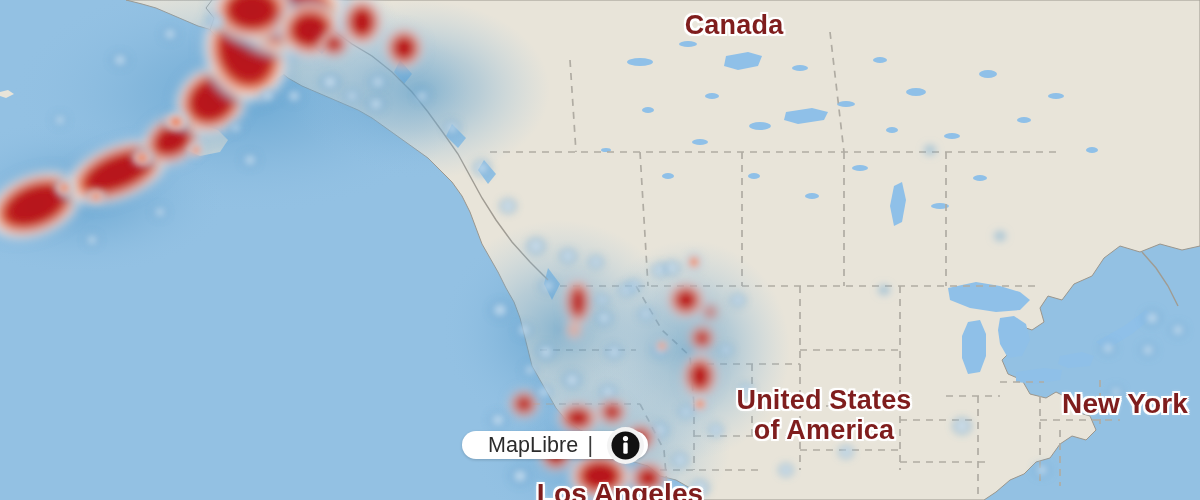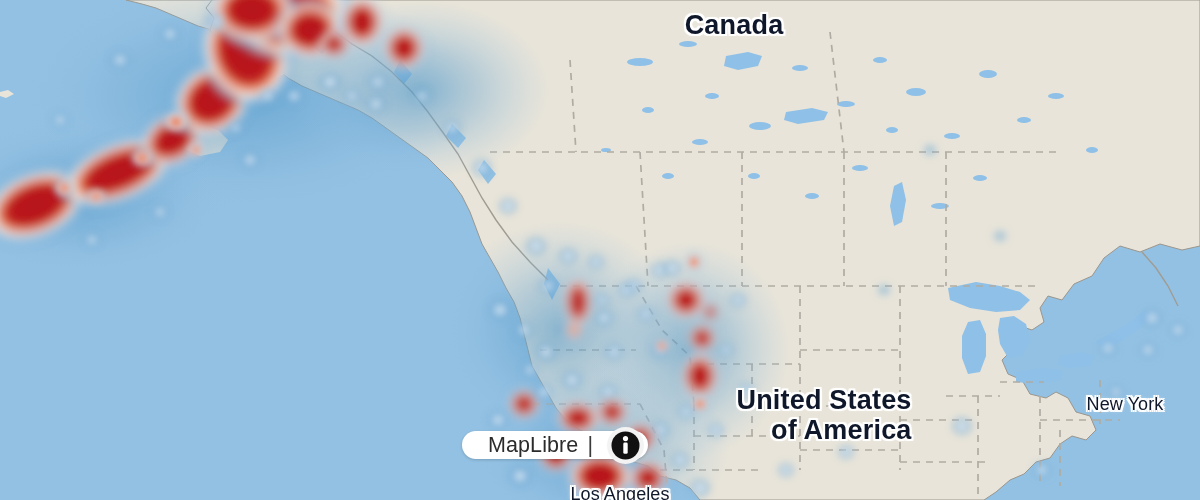--- a/index.html
+++ b/index.html
@@ -20,41 +20,41 @@
     position: absolute;
     inset: 0;
     width: 1200px;
     height: 500px;
   }
   #heat-layer { mix-blend-mode: normal; }
 
   
   .map-label {
     position: absolute;
-    color: #0f172a;
+    color: #7f1d1d;
     white-space: pre;
-    text-align: right;
+    text-align: center;
     transform: translate(-50%, -50%);
     line-height: 1.12;
     text-shadow:
       -2px -2px 0 rgba(255,255,255,.95),  2px -2px 0 rgba(255,255,255,.95),
       -2px  2px 0 rgba(255,255,255,.95),  2px  2px 0 rgba(255,255,255,.95),
        0px -2px 0 rgba(255,255,255,.95),  0px  2px 0 rgba(255,255,255,.95),
       -2px  0px 0 rgba(255,255,255,.95),  2px  0px 0 rgba(255,255,255,.95),
        0 0 5px rgba(255,255,255,.95);
     pointer-events: none;
   }
   .label-country {
     font-size: 27px;
     font-weight: 700;
     letter-spacing: .2px;
   }
   .label-city {
-    font-size: 18px;
-    font-weight: 400;
+    font-size: 28px;
+    font-weight: 700;
     letter-spacing: .1px;
   }
 
   
   #attribution-bar {
     position: absolute;
     left: 462px;
     top: 431px;
     height: 28px;
     display: flex;

